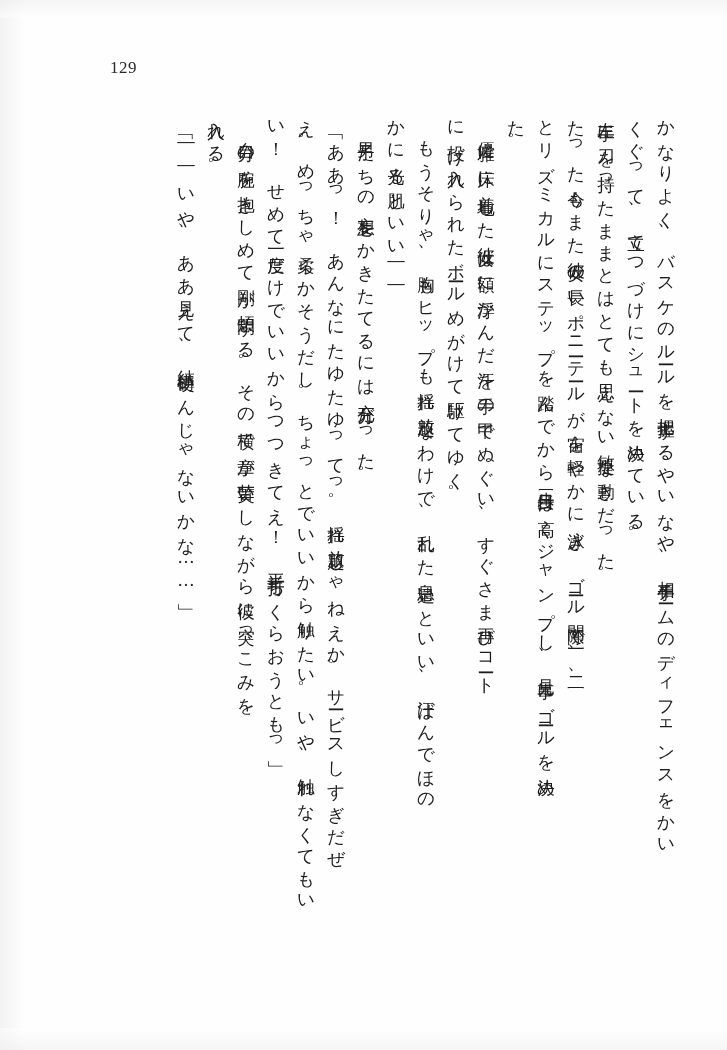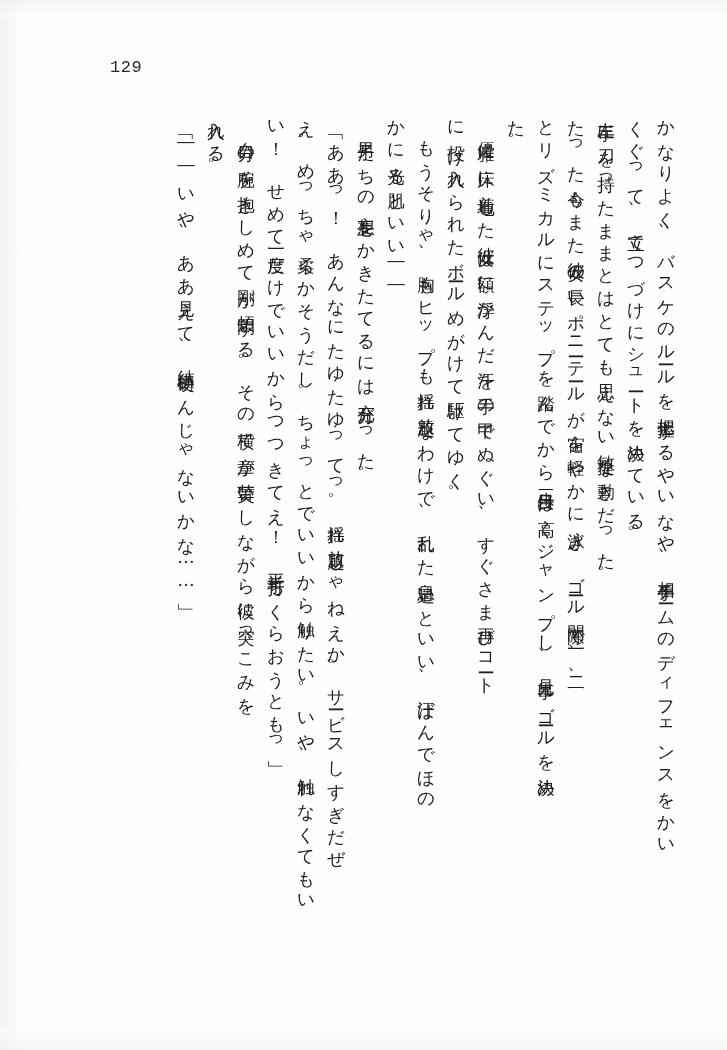--- a/index.html
+++ b/index.html
@@ -26,21 +26,21 @@
   }
 
   
   #page-number {
     position: absolute;
     left: 110px;
     top: 58px;
     font-size: 17px;
     letter-spacing: 0.5px;
     color: #2a2a2a;
-    font-family: Liberation Mono, monospace;
+    font-family: Liberation Serif, serif;
   }
 
   
   #text-block {
     position: absolute;
     left: 62px;
     top: 108px;
     width: 612px;
     height: 830px;
     display: flex;

